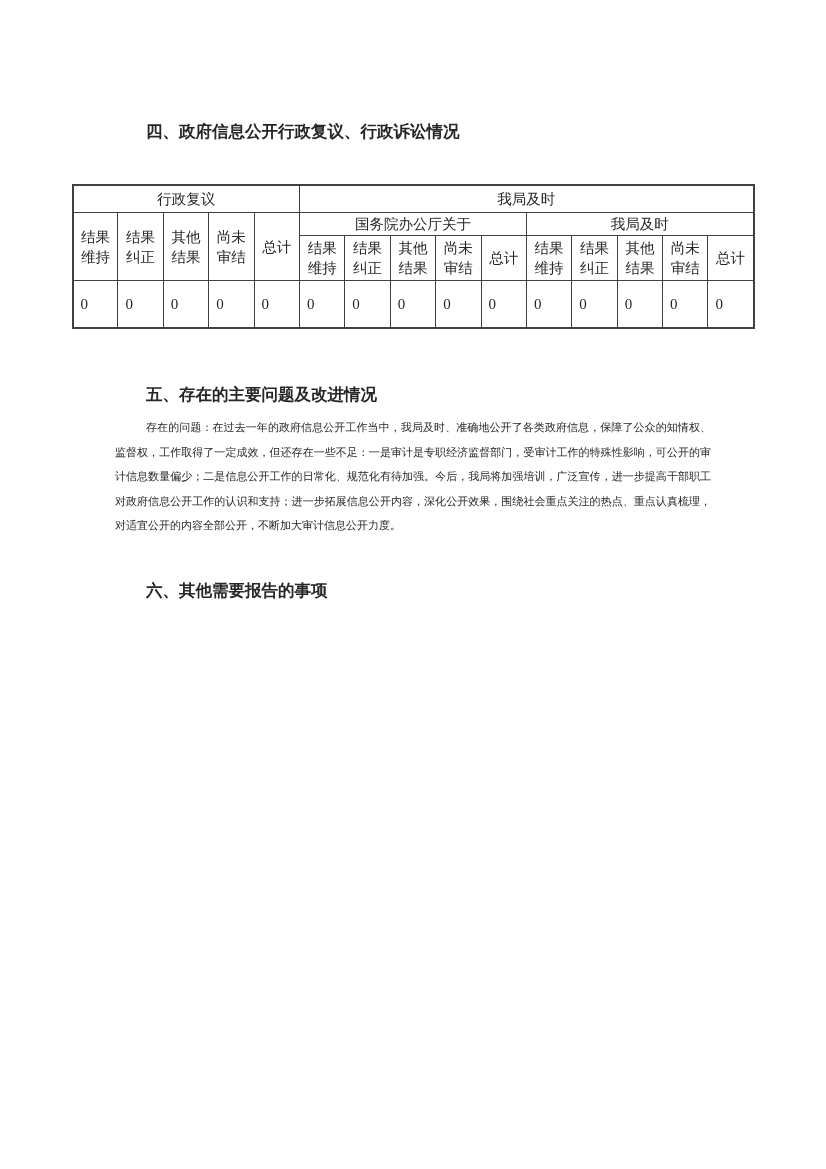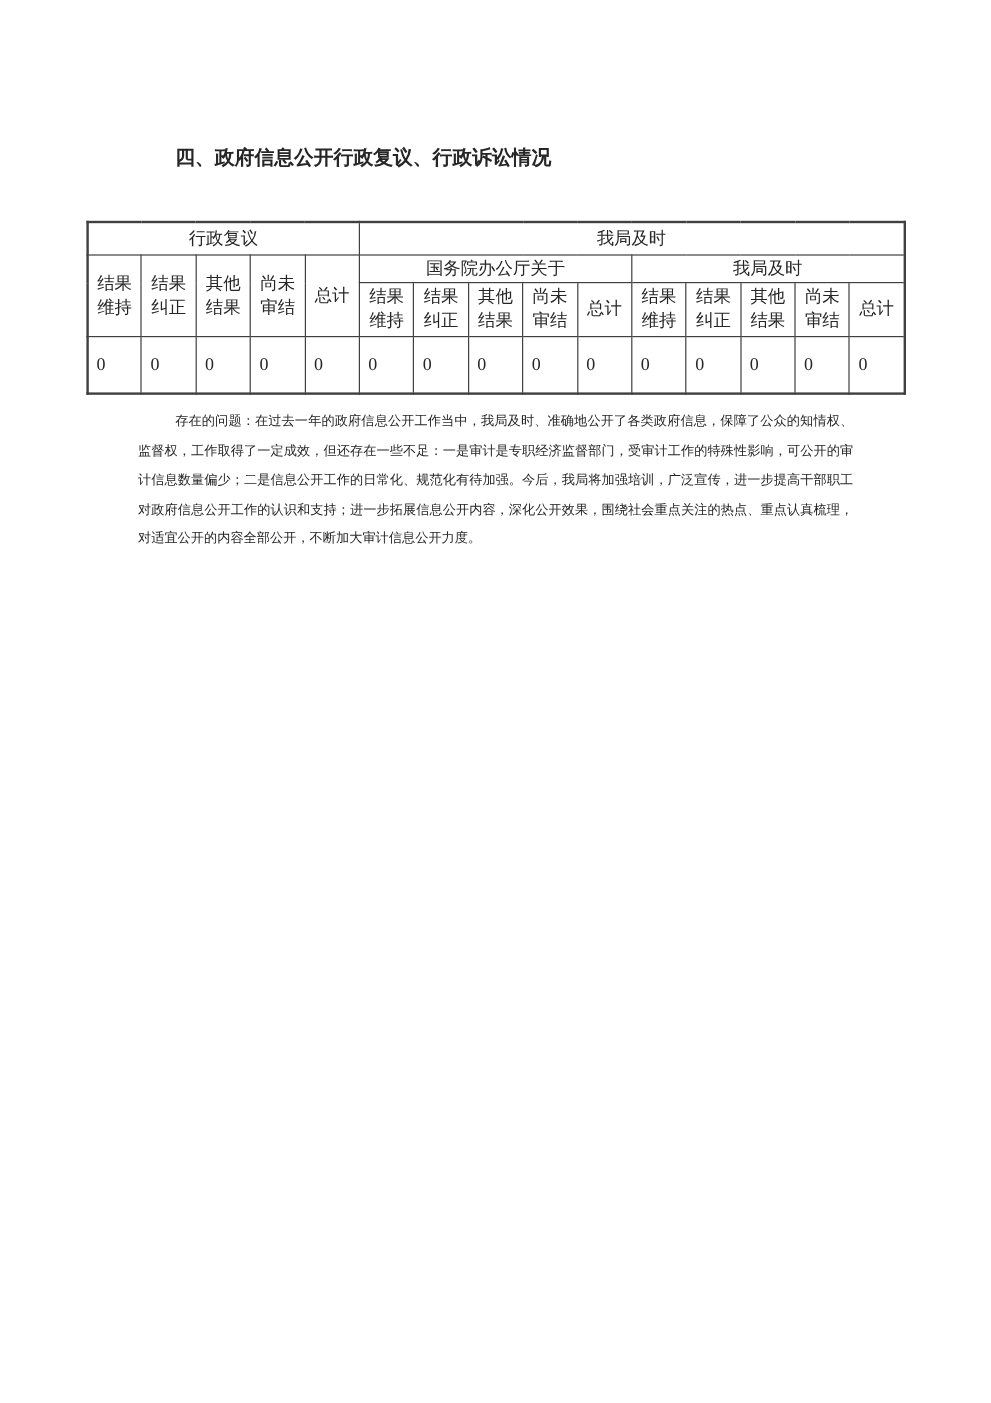--- a/index.html
+++ b/index.html
@@ -131,18 +131,20 @@
         <td>0</td>
         <td>0</td>
         <td>0</td>
         <td>0</td>
         <td>0</td>
         <td>0</td>
       </tr>
     </tbody>
   </table>
 
+  <h2 class="heading heading-5">五、存在的主要问题及改进情况</h2>
 
   <p class="para">存在的问题：在过去一年的政府信息公开工作当中，我局及时、准确地公开了各类政府信息，保障了公众的知情权、监督权，工作取得了一定成效，但还存在一些不足：一是审计是专职经济监督部门，受审计工作的特殊性影响，可公开的审计信息数量偏少；二是信息公开工作的日常化、规范化有待加强。今后，我局将加强培训，广泛宣传，进一步提高干部职工对政府信息公开工作的认识和支持；进一步拓展信息公开内容，深化公开效果，围绕社会重点关注的热点、重点认真梳理，对适宜公开的内容全部公开，不断加大审计信息公开力度。</p>
 
+  <h2 class="heading heading-6">六、其他需要报告的事项</h2>
 
 
 </div>
 
 </body></html>

